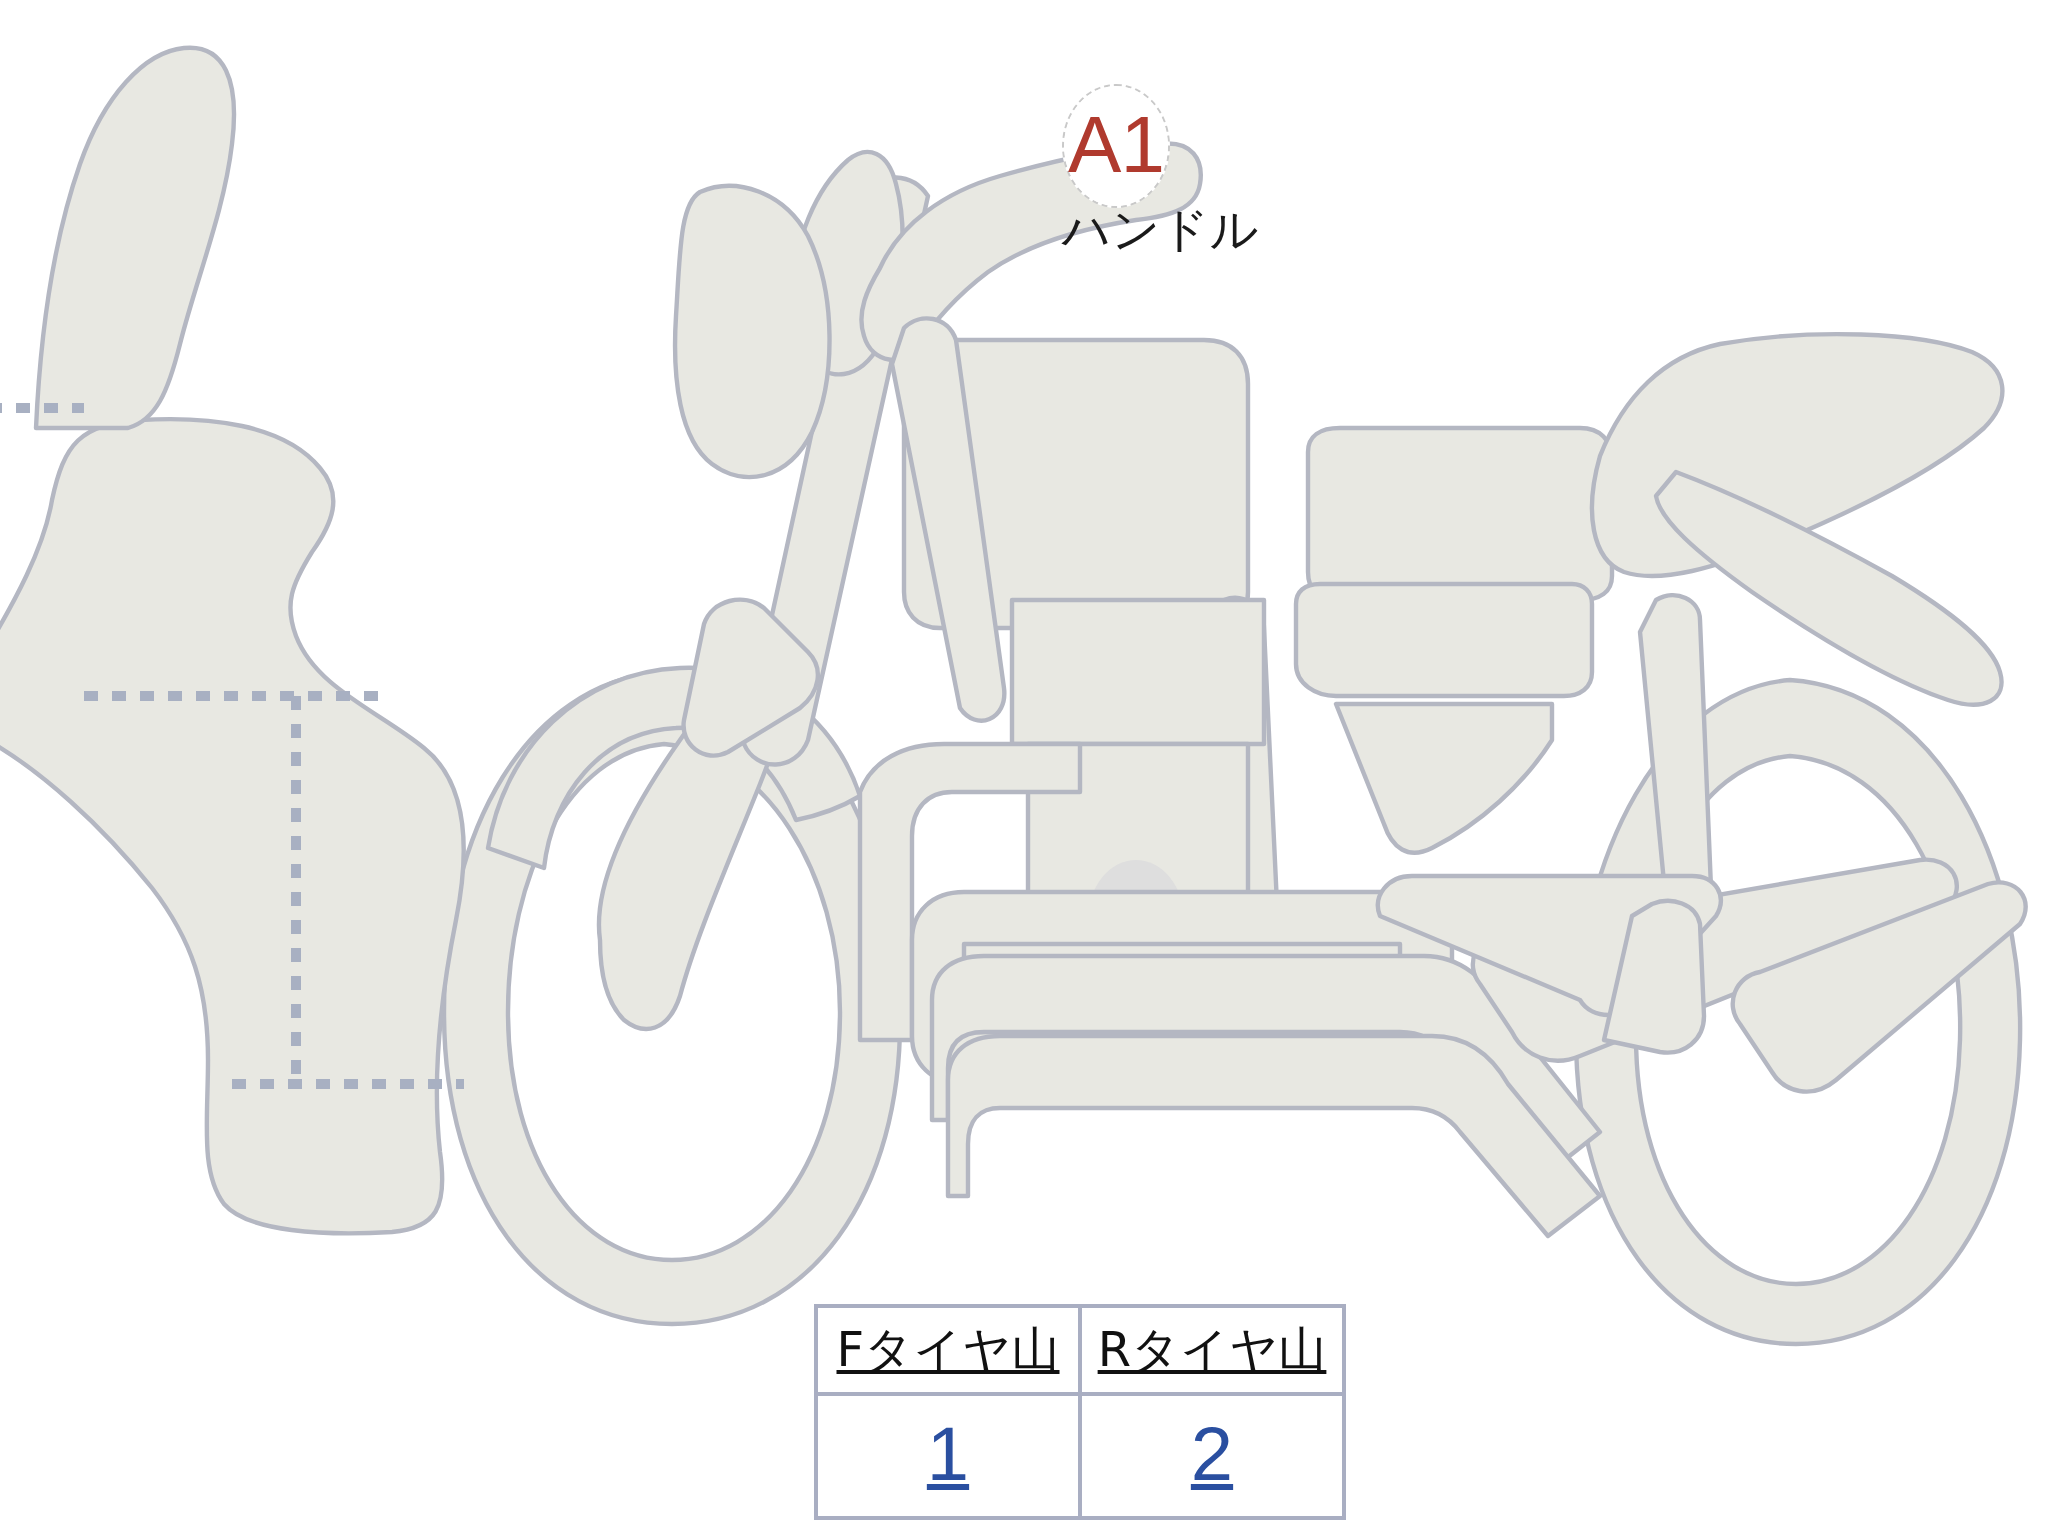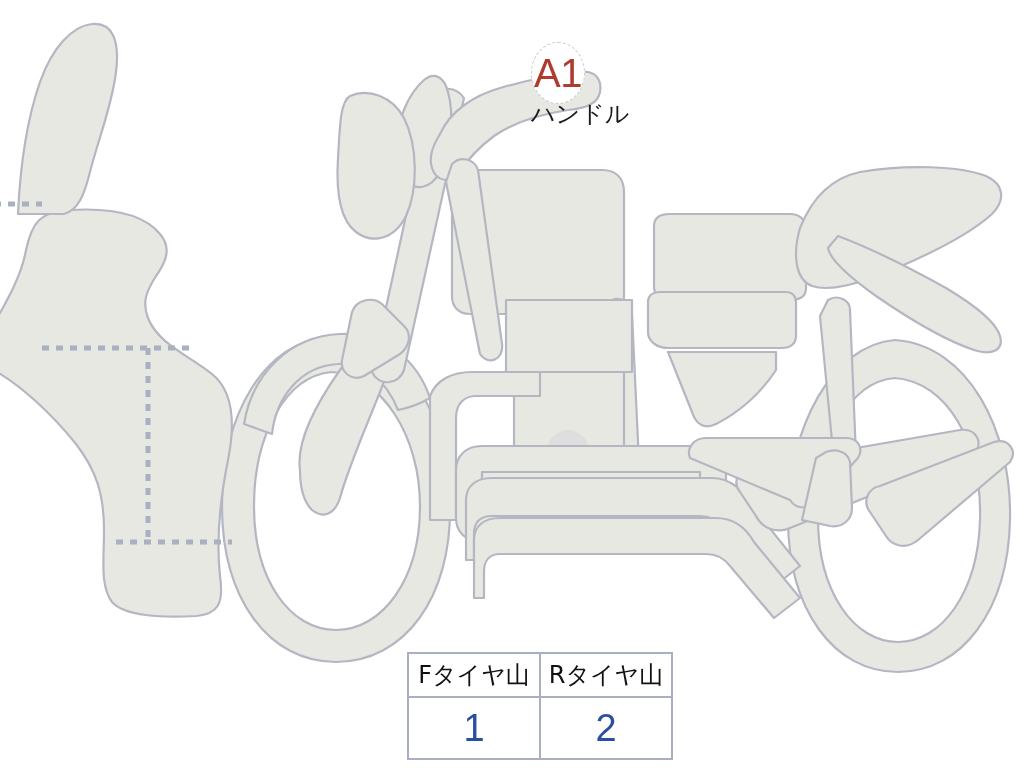--- a/index.html
+++ b/index.html
@@ -54,41 +54,42 @@
     font-family: "Liberation Sans", "DejaVu Sans", sans-serif;
     letter-spacing: -0.5px;
     white-space: nowrap;
   }
   .callout .caption {
     margin-top: -1px;
     font-size: 23px;
     line-height: 26px;
     color: #1a1a1a;
     white-space: nowrap;
-    font-family: Liberation Mono, monospace;
+    font-family: Liberation Sans, sans-serif;
   }
   #callout-a1 { left: 531px; top: 42px; }
   #callout-a1 .caption { font-size: 24px; }
   #callout-c1 { left: 418px; top: 418px; }
   #callout-c1 .caption { font-size: 23px; font-family: "Liberation Sans", sans-serif; }
 
   
   #tire-table {
     position: absolute;
     left: 407px;
     top: 652px;
     border-collapse: collapse;
     background: #ffffff;
   }
   #tire-table th, #tire-table td {
     border: 2px solid #a9aec2;
     width: 130px;
     text-align: center;
     padding: 0;
     background: #ffffff;
+    text-decoration: underline;
   }
   #tire-table th {
     height: 42px;
     font-size: 24px;
     font-weight: normal;
     color: #111111;
     font-family: "DejaVu Sans", "Liberation Sans", sans-serif;
   }
   #tire-table td {
     height: 60px;

